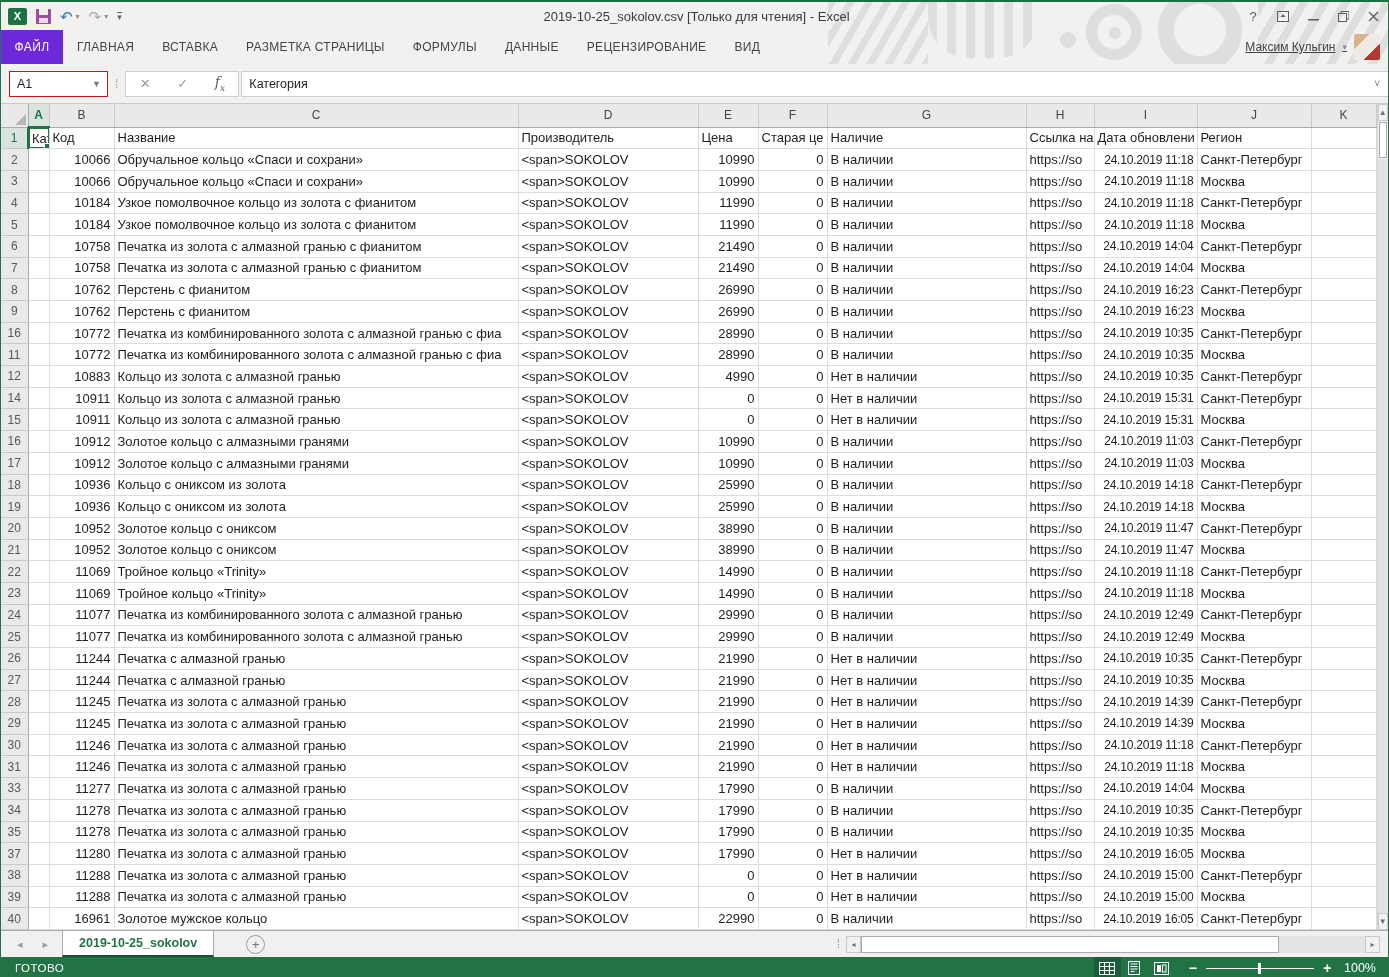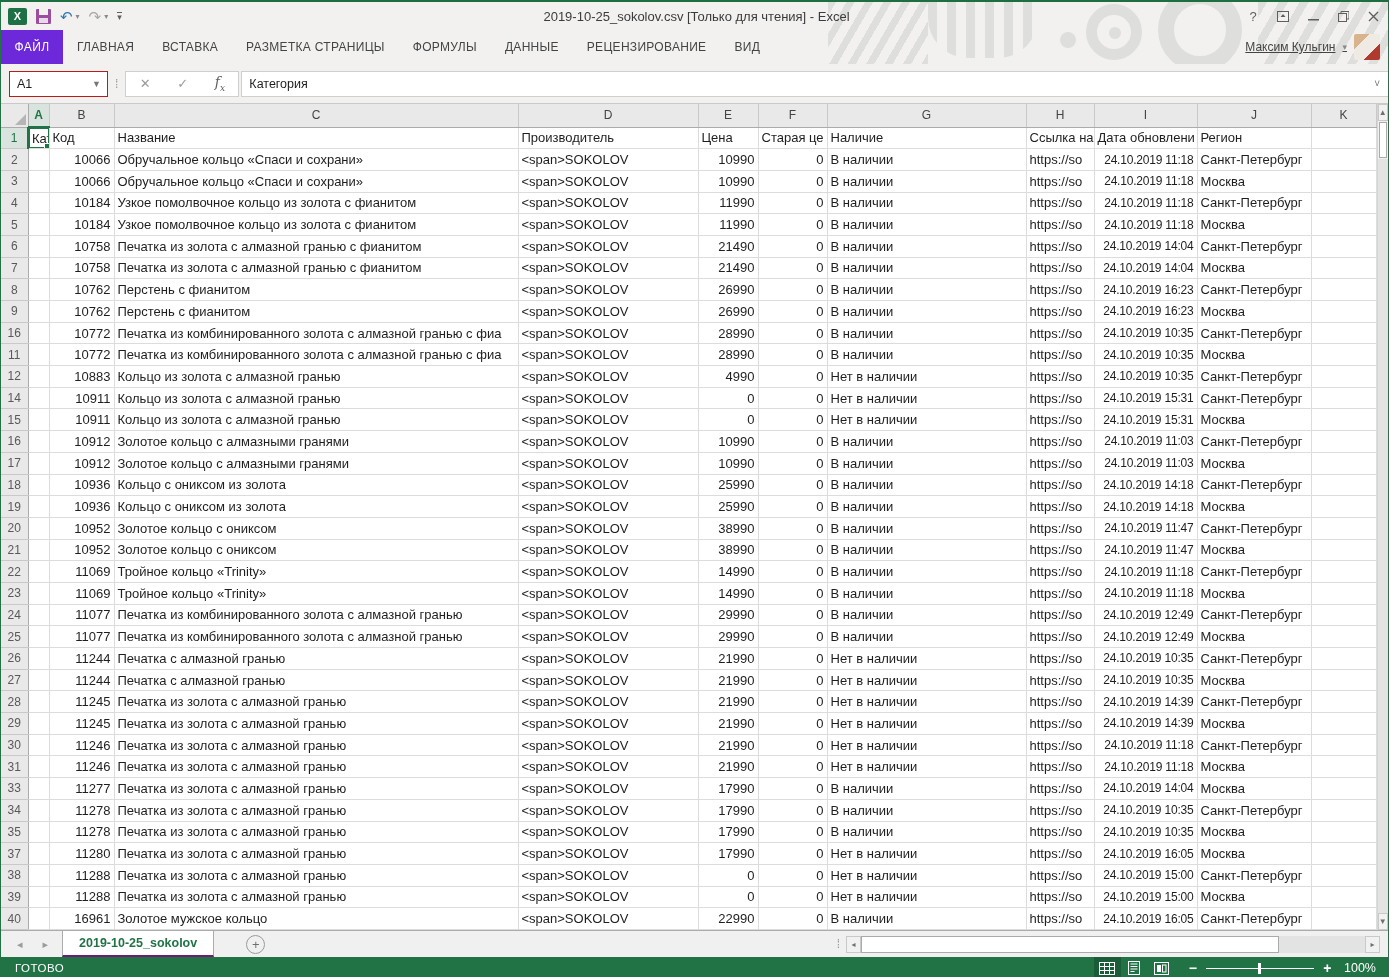--- a/index.html
+++ b/index.html
@@ -74,21 +74,21 @@
   td.sel::before{content:"";position:absolute;left:-1px;top:-1px;right:-1px;bottom:-1px;border:2px solid #217346;pointer-events:none;}
   td.sel::after{content:"";position:absolute;right:-2px;bottom:-2px;width:5px;height:5px;background:#217346;border:1px solid #fff;z-index:2;}
   
   .vscroll{width:14px;background:#F1F1F1;border-left:1px solid #D5D5D5;display:flex;flex-direction:column;align-items:stretch;}
   .sbtn{height:17px;background:#F1F1F1;border:1px solid #C9C9C9;color:#6f6f6f;font-size:8px;display:flex;align-items:center;justify-content:center;}
   .vthumb{height:36px;background:#fff;border:1px solid #ABABAB;margin:1px 1px;}
   .vtrack{flex:1;background:#E3E3E3;}
   
   .tabbar{height:27px;background:#F0F0F0;border-top:1px solid #ABABAB;display:flex;align-items:stretch;font-size:12.5px;position:relative;}
   .nav-arrows{display:flex;align-items:center;gap:20px;padding:0 14px 0 16px;color:#9B9B9B;font-size:11px;}
-  .sheet-tab{background:#fff;border-left:1px solid #ABABAB;border-right:1px solid #ABABAB;border-bottom:2px solid #701a75;
+  .sheet-tab{background:#fff;border-left:1px solid #ABABAB;border-right:1px solid #ABABAB;border-bottom:2px solid #14532d;
     display:flex;align-items:center;padding:0 16px;color:#217346;font-weight:bold;margin-right:10px;}
   .add-sheet{width:19px;height:19px;border:1px solid #9B9B9B;border-radius:50%;color:#6f6f6f;font-size:13px;line-height:17px;
     text-align:center;align-self:center;margin-left:22px;}
   .tab-dots{margin-left:auto;display:flex;align-items:center;color:#9a9a9a;font-size:12px;padding-right:6px;}
   .hscroll{display:flex;align-items:center;width:534px;height:17px;align-self:center;margin-right:8px;}
   .hbtn{width:15px;height:17px;background:#F1F1F1;border:1px solid #C9C9C9;color:#6f6f6f;font-size:8px;display:flex;align-items:center;justify-content:center;}
   .hthumb{width:418px;height:17px;background:#fff;border:1px solid #ABABAB;}
   .htrack{flex:1;height:17px;background:#E3E3E3;}
   
   .statusbar{height:22px;background:#217346;color:#fff;display:flex;align-items:center;font-size:11.5px;letter-spacing:.5px;}

